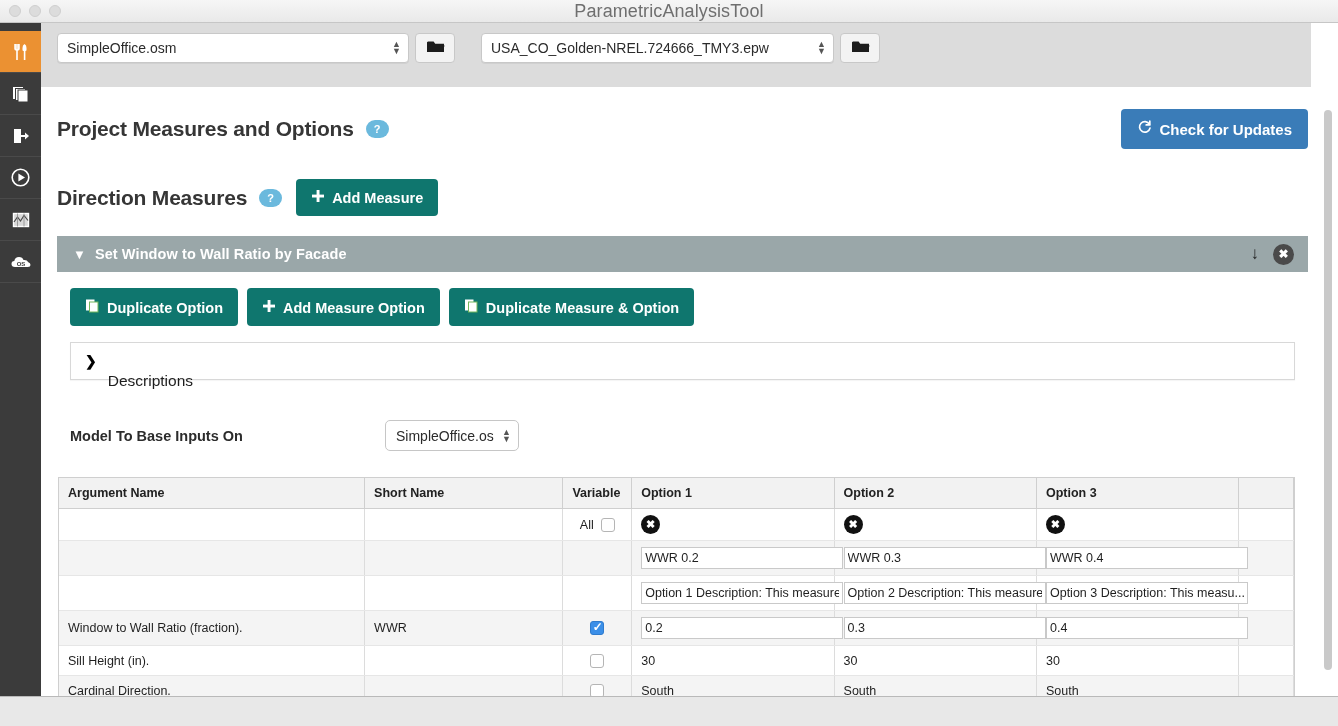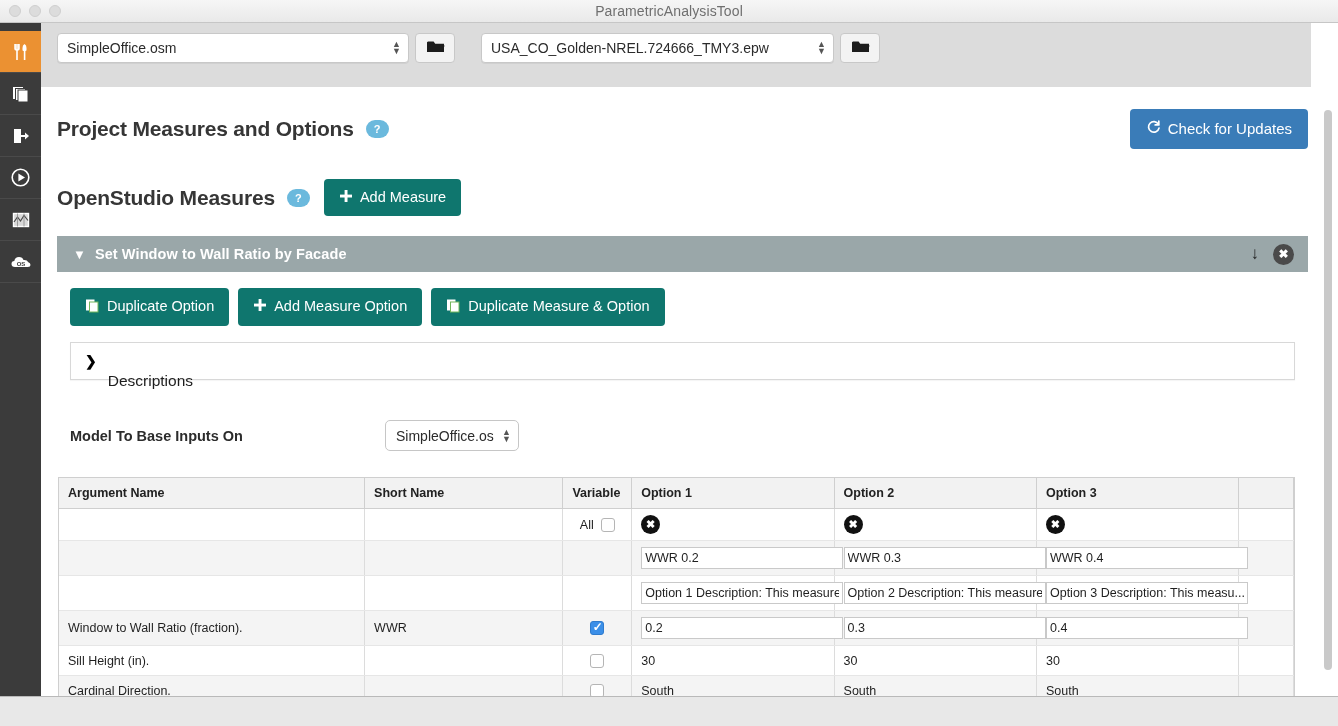--- a/index.html
+++ b/index.html
@@ -25,21 +25,21 @@
     display: flex; align-items: center;
     position: relative;
   }
   .traffic { display: flex; gap: 8px; margin-left: 9px; }
   .dot {
     width: 12px; height: 12px; border-radius: 50%;
     background: #dcdcdc; border: 1px solid #cfcfcf;
   }
   .title-text {
     position: absolute; left: 0; right: 0; text-align: center;
-    font-size: 14px; color: #6f6f6f; letter-spacing: 0.1px;
+    font-size: 18px; color: #6f6f6f; letter-spacing: 0.1px;
   }
 
   
   .body-row { flex: 1; display: flex; min-height: 0; position: relative; }
 
   .sidebar {
     width: 41px; min-width: 41px;
     background: #3b3b3b;
     display: flex; flex-direction: column;
     align-items: stretch;
@@ -114,22 +114,22 @@
   .help-badge {
     width: 23px; height: 18px; border-radius: 9px;
     background: #6bb9dd; color: #ffffff;
     font-size: 11px; font-weight: bold;
     display: inline-flex; align-items: center; justify-content: center;
     margin-left: 12px; cursor: pointer;
   }
   .btn {
     border: none; border-radius: 4px;
     font-family: "Liberation Sans", sans-serif;
-    font-size: 14.5px; font-weight: normal; color: #fff;
-    display: inline-flex; align-items: flex-start; gap: 7px;
+    font-size: 14.5px; font-weight: bold; color: #fff;
+    display: inline-flex; align-items: flex-end; gap: 7px;
     cursor: pointer; white-space: nowrap;
   }
   .btn-green { background: #0f766e; padding: 10px 15px; }
   .btn-blue  { background: #3a7cb8; padding: 11px 16px; font-size: 15px; }
   .spacer { flex: 1; }
 
   
   .measure-hd {
     margin-top: 20px;
     background: #9aa7a9;
@@ -371,21 +371,21 @@
                 <svg width="15" height="15" viewBox="0 0 15 15">
                   <path d="M12.4 4.2 A5.3 5.3 0 1 0 13 8.1" stroke="#fff" stroke-width="1.7" fill="none" stroke-linecap="round"></path>
                   <path d="M12.8 1.2 L12.8 4.9 L9.2 4.9" stroke="#fff" stroke-width="1.7" fill="none" stroke-linecap="round" stroke-linejoin="round"></path>
                 </svg>
               </span>
               <span>Check for Updates</span>
             </button>
           </div>
 
           <div class="row-head" style="margin-top:30px;">
-            <h2 class="sect">OpenStudio Measures</h2>
+            <h2 class="sect">Direction Measures</h2>
             <div class="help-badge">?</div>
             <button class="btn btn-green" style="margin-left:14px;">
               <span>
                 <svg width="14" height="14" viewBox="0 0 14 14">
                   <rect x="5.6" y="1" width="2.9" height="12" fill="#fff"></rect>
                   <rect x="1" y="5.6" width="12" height="2.9" fill="#fff"></rect>
                 </svg>
               </span>
               <span>Add Measure</span>
             </button>

